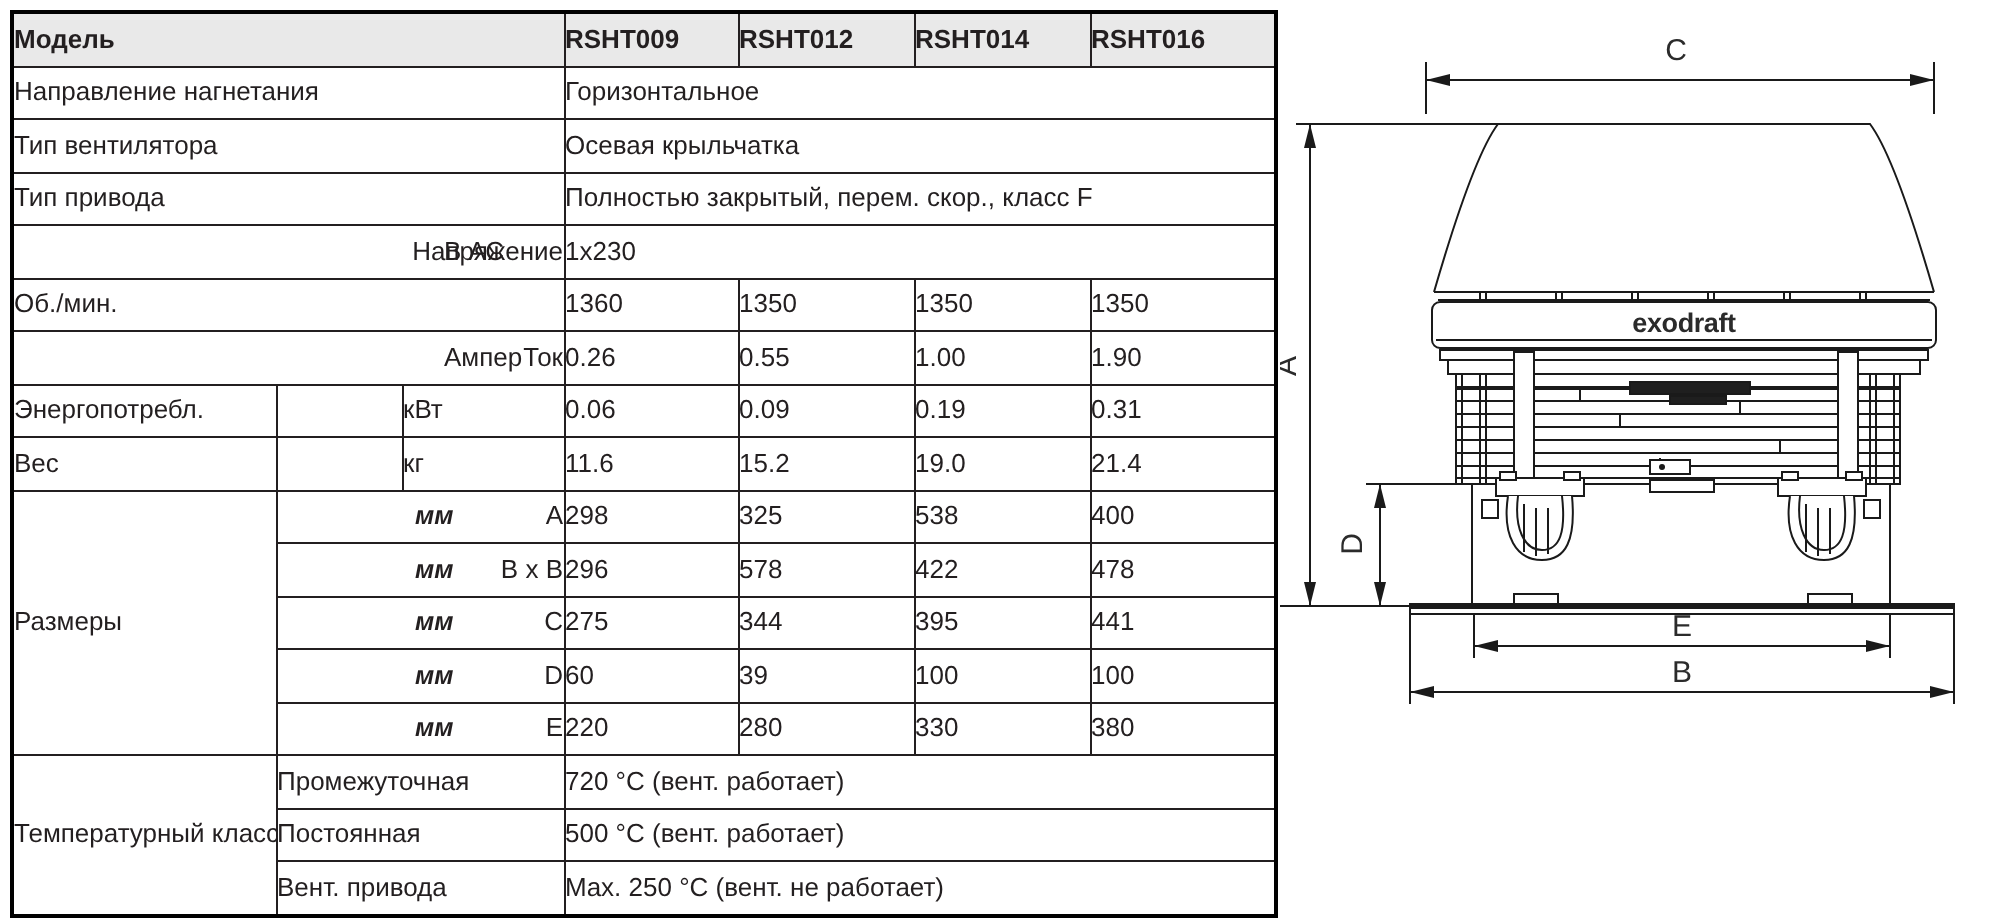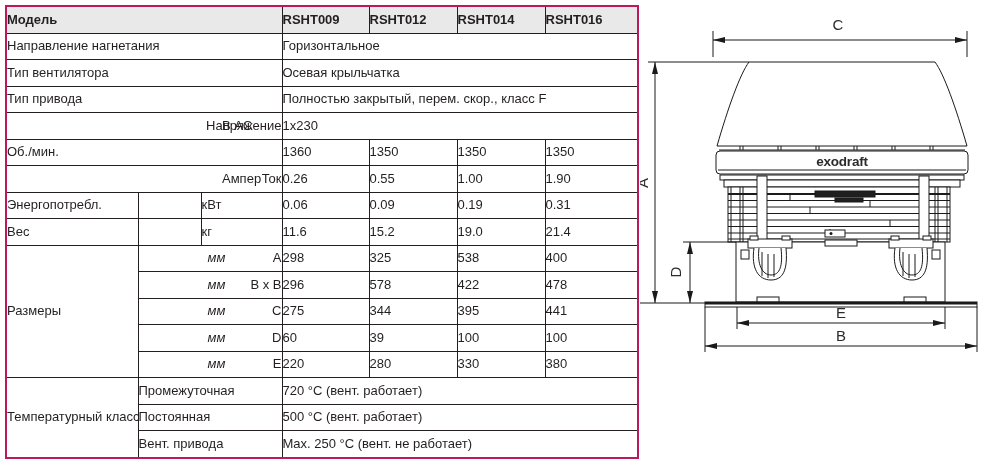--- a/index.html
+++ b/index.html
@@ -6,34 +6,34 @@
   body{
     width:998px;height:459px;background:#ffffff;position:relative;
     font-family:"Liberation Sans", sans-serif;color:#231f20;overflow:hidden;
   }
   
   table.spec{
     position:absolute;left:5px;top:5px;width:632px;
     border-collapse:collapse;table-layout:fixed;
     font-size:13px;line-height:1.05;
   }
-  table.spec{border:2px solid #be185d;}
+  table.spec{border:2px solid #000000;}
   table.spec td{
     border:1px solid #231f20;height:25.5px;padding:0;
     vertical-align:middle;overflow:hidden;white-space:nowrap;
   }
   td.hdr{background:#e9e9e9;font-weight:bold;}
   td.lbl{text-align:left;padding-left:7px;}
   td.val{text-align:left;}
   td.rel{position:relative;text-align:right;}
   td.topv{vertical-align:top;padding-top:5px;white-space:normal;line-height:1.25;}
   .unit-abs{position:absolute;left:215px;top:50%;transform:translateY(-50%);}
   .unit-abs2{position:absolute;left:69px;top:50%;transform:translateY(-50%);}
   td.unitcell{padding-left:5px;}
-  .it{font-style:italic;}
+  .it{font-style:italic;font-weight:bold;}
   .sub{padding-left:9px;}
   
   #diagram{position:absolute;left:640px;top:0;}
   #diagram text{font-family:"Liberation Sans", sans-serif;fill:#2b2b2b;}
   .dimlbl{font-size:15px;}
   .brand{font-size:13.5px;font-weight:bold;fill:#1a1a1a;letter-spacing:-0.2px;}
 </style>
 </head>
 <body>
 

